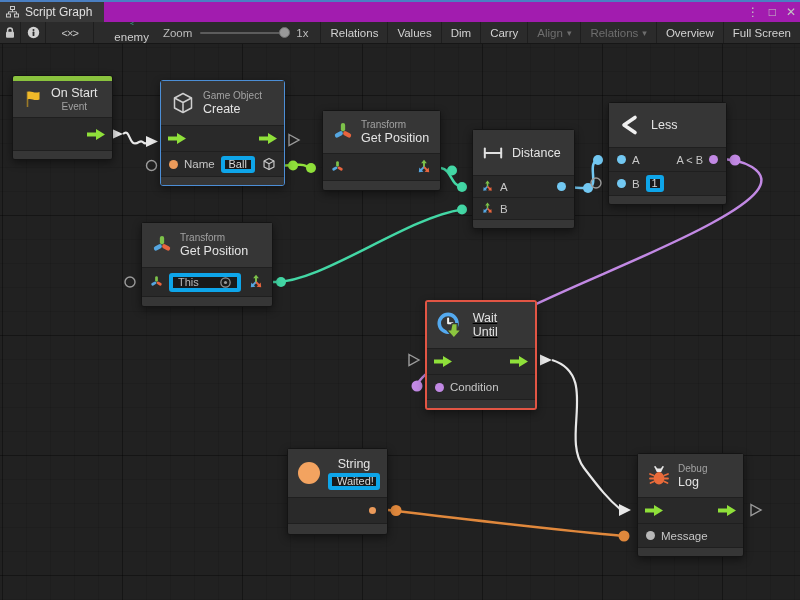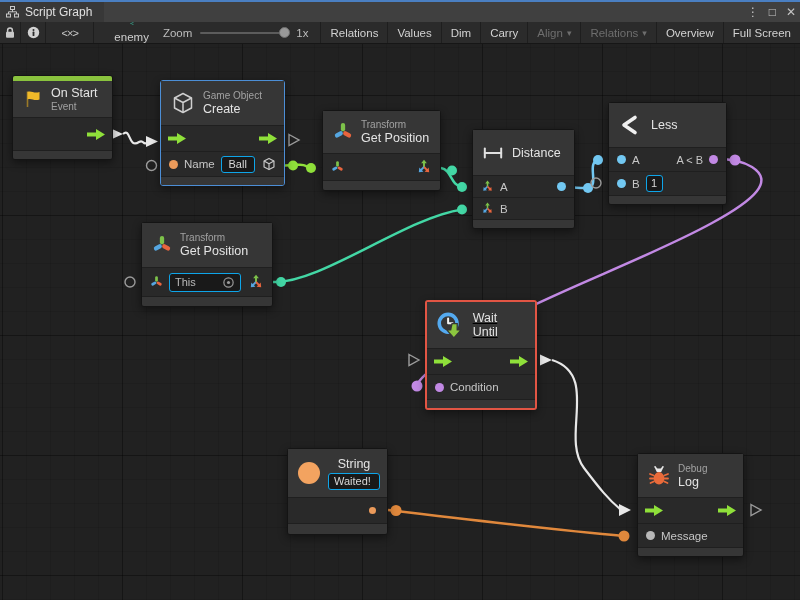--- a/index.html
+++ b/index.html
@@ -1,20 +1,20 @@
 <!DOCTYPE html>
 <html style="--c-window_accent: #4a7fc2; --c-selection_blue: #4c8ed6; --c-highlight_red: #e25544; --c-event_green: #8ac33e; --c-flow_green: #8fe03a; --c-teal: #43d7a5; --c-light_blue: #72c8f2; --c-purple: #c289e4; --c-orange: #e0883c; --c-orange_port: #eb9a5a; --c-string_orange: #f3a360; --c-axis_green: #7dc24a; --c-axis_blue: #55a6e0; --c-axis_orange: #e8653e; --c-wait_blue: #54aaf0; --c-wait_green: #8cc63f; --c-bug_orange: #ea6b3a; --c-flag_yellow: #f0b929; --c-wire_white: #e8e8e8; --c-port_gray: #b8b8b8; --c-graph_teal: #3fd6b4;"><head>
 <meta charset="utf-8">
 <style>
   html,body{margin:0;padding:0;background:#111;}
   .window{position:relative;width:800px;height:600px;background:#222;overflow:hidden;
     font-family:"Liberation Sans",sans-serif;-webkit-font-smoothing:antialiased;}
   
   .accent{position:absolute;left:0;top:0;width:800px;height:2px;background:var(--c-window_accent);}
-  .titlebar{position:absolute;left:0;top:2px;width:800px;height:20px;background:#404040;display:flex;align-items:stretch;}
+  .titlebar{position:absolute;left:0;top:2px;width:800px;height:20px;background:#a21caf;display:flex;align-items:stretch;}
   .tab{display:flex;align-items:center;gap:6px;padding:0 12px 0 6px;background:#383838;color:#e0e0e0;font-size:12px;}
   .win-controls{position:absolute;right:4px;top:0;height:20px;display:flex;align-items:center;gap:10px;color:#c4c4c4;font-size:12px;}
   .win-controls span{cursor:default;}
   
   .toolbar{position:absolute;left:0;top:22px;width:800px;height:22px;background:#2b2b2b;border-bottom:1px solid #161616;display:flex;align-items:stretch;font-size:11.5px;color:#d2d2d2;box-sizing:border-box;}
   .tb-icon-btn{display:flex;align-items:center;justify-content:center;border-right:1px solid #1e1e1e;}
   .tb-lock{width:26px;}
   .tb-info{width:30px;}
   .tb-code{width:60px;color:#c9c9c9;font-size:11px;letter-spacing:-1px;}
   .tb-crumb{display:flex;align-items:center;gap:6px;padding:0 14px 0 20px;color:#cfcfcf;flex-direction:column;}
@@ -42,21 +42,21 @@
   .stripe{height:5px;background:var(--c-event_green);border-radius:2px 2px 0 0;}
   .hdr{display:flex;align-items:center;gap:8px;padding:0 10px;background:#363636;box-sizing:border-box;}
   .hdr .tcol{display:flex;flex-direction:column;justify-content:center;gap:1px;}
   .cat{font-size:10px;color:#a2a2a2;line-height:11px;}
   .ttl{font-size:12.5px;color:#e4e4e4;line-height:14px;}
   .row{position:relative;display:flex;align-items:center;gap:6px;padding:0 8px;border-top:1px solid #1f1f1f;background:#292929;box-sizing:border-box;}
   .ftr{border-top:1px solid #1f1f1f;background:#363636;border-radius:0 0 2px 2px;}
   .plabel{font-size:11.5px;color:#c6c6c6;}
   .dot{width:9px;height:9px;border-radius:50%;flex:0 0 auto;}
   .dot.small{width:7px;height:7px;}
-  .field{background:#191919;border:1px solid #0ea5e9;border-radius:3px;color:#d8d8d8;font-size:11px;height:17px;line-height:17px;padding:0 5px;box-sizing:border-box;display:flex;align-items:center;}
+  .field{background:#191919;border:4px solid #0ea5e9;border-radius:3px;color:#d8d8d8;font-size:11px;height:17px;line-height:17px;padding:0 5px;box-sizing:border-box;display:flex;align-items:center;}
   .arrow-l{position:absolute;left:7px;}
   .arrow-r{position:absolute;right:7px;}
   .spacer{margin-left:auto;}
 </style>
 </head>
 <body>
 
 <div class="window">
   <div class="accent"></div>
 
@@ -203,21 +203,21 @@
       <path d="M289,134.5 L299,140 L289,145.5 Z"></path>
       <circle cx="130" cy="282" r="5"></circle>
       <circle cx="596" cy="183" r="5"></circle>
       <path d="M409,354.5 L419,360 L409,365.5 Z"></path>
       <path d="M751,504.5 L761,510 L751,515.5 Z"></path>
     </g>
   </svg>
 
   <div class="node" style="left:12px;top:75px;width:101px;">
     <div class="stripe"></div>
-    <div class="hdr" style="height:36px;">
+    <div class="hdr" style="height:36px;text-align:center;">
       <svg width="20" height="20" viewBox="0 0 20 20">
         <line x1="4.5" y1="2.5" x2="4.5" y2="18" stroke="#9a7a28" stroke-width="1.6"></line>
         <path d="M4.5,3 C8,1.2 11,4.8 16.5,3 L16.5,10.5 C11,12.3 8,8.7 4.5,10.5 Z" style="fill:var(--c-flag_yellow)"></path>
       </svg>
       <div class="tcol">
         <span class="ttl">On Start</span>
         <span class="cat">Event</span>
       </div>
     </div>
     <div class="row" style="height:33px;">

